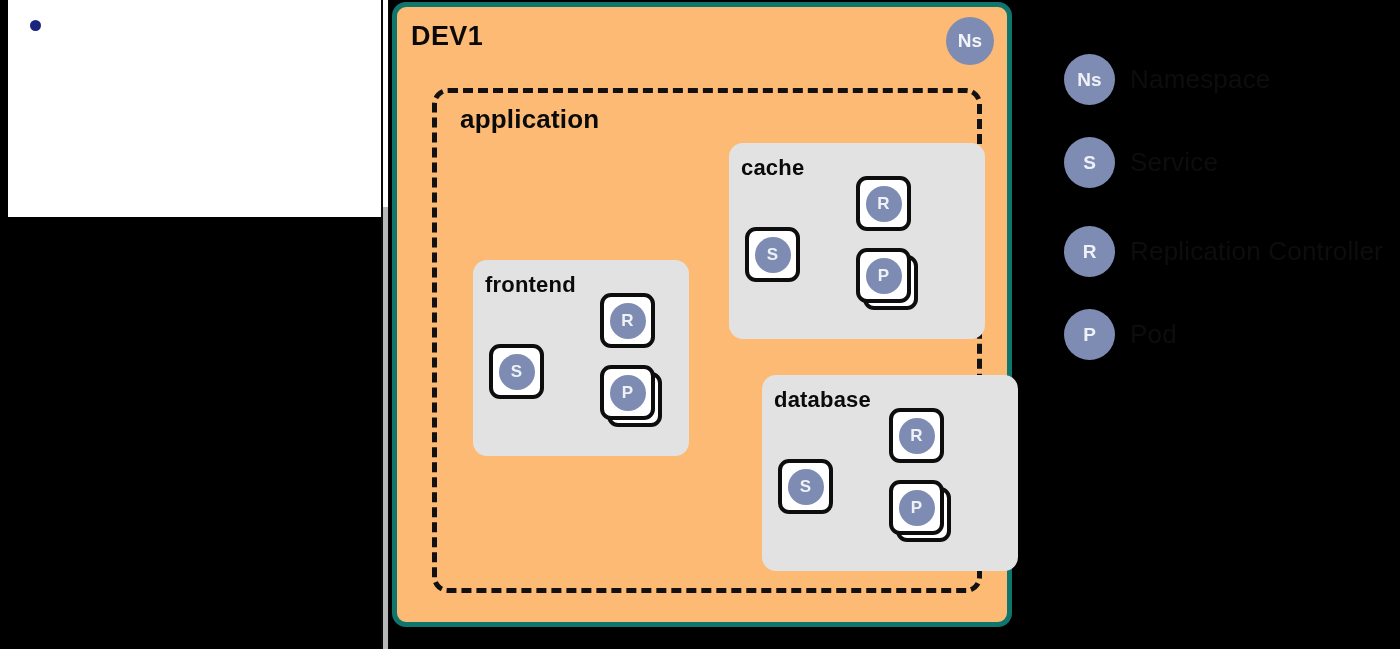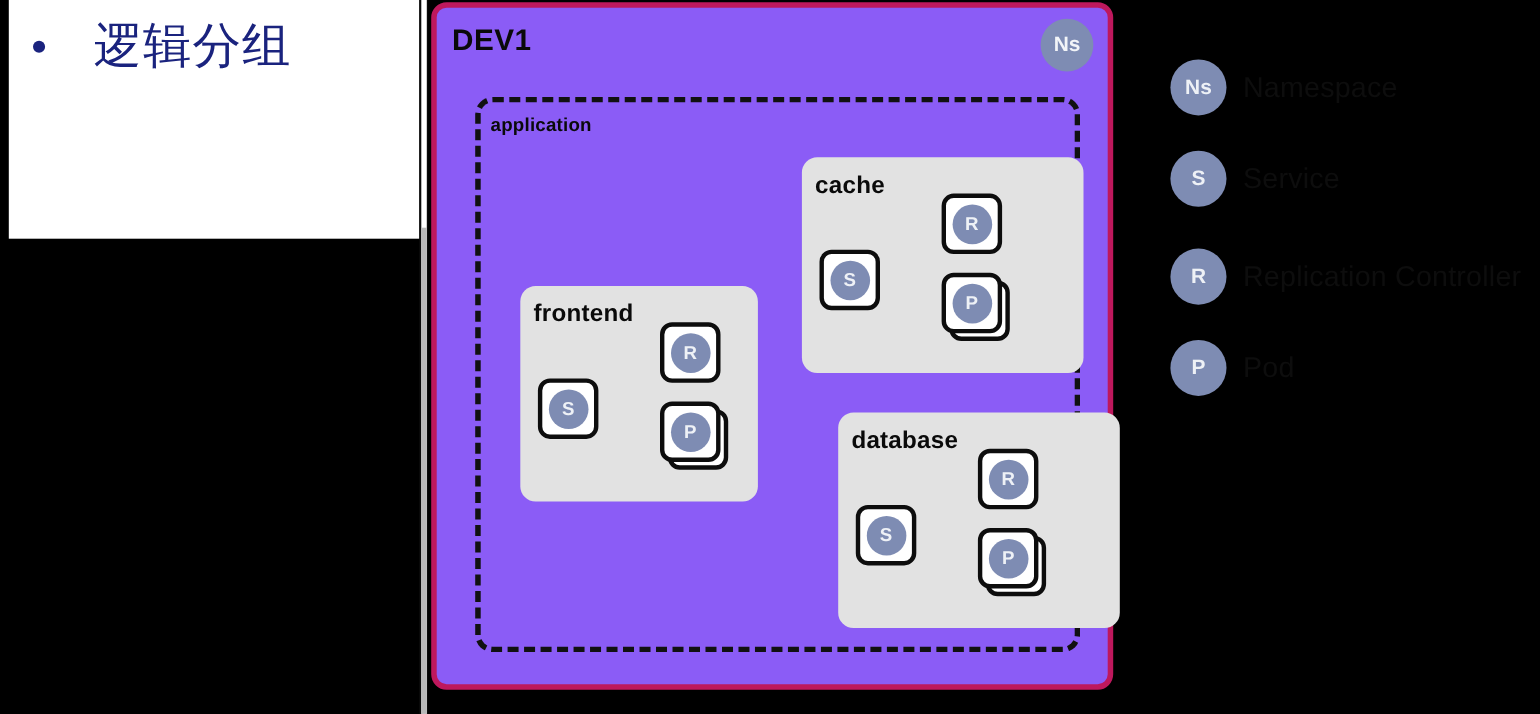--- a/index.html
+++ b/index.html
@@ -75,22 +75,22 @@
     background: #b8b8b8;
   }
 
   
   #dev1-box {
     position: absolute;
     left: 392px;
     top: 2px;
     width: 620px;
     height: 625px;
-    background: #8b5cf6;
-    border: 5px solid #be185d;
+    background: #fdba74;
+    border: 5px solid #0f766e;
     border-radius: 14px;
     box-sizing: border-box;
   }
   #dev1-title {
     position: absolute;
     left: 14px;
     top: 14px;
     font-size: 27px;
     font-weight: bold;
     color: #0a0a0a;
@@ -118,23 +118,23 @@
     left: 35px;
     top: 81px;
     width: 550px;
     height: 505px;
     border: 5px dashed #111111;
     border-radius: 16px;
     box-sizing: border-box;
   }
   #application-label {
     position: absolute;
-    left: 9px;
+    left: 23px;
     top: 11px;
-    font-size: 17px;
+    font-size: 26px;
     font-weight: bold;
     color: #0a0a0a;
     letter-spacing: 0.2px;
   }
 
   
   .svc-group {
     position: absolute;
     background: #e2e2e2;
     border-radius: 14px;
@@ -232,21 +232,20 @@
   #legend-row-2 { left: 0px; top: 172px; }
   #legend-row-3 { left: 0px; top: 255px; }
 </style>
 </head>
 <body>
 
 <div id="slide-panel">
 
   <div class="bullet-row" id="bullet-row-1">
     <span class="bullet-dot"></span>
-    <span class="bullet-text">逻辑分组</span>
   </div>
 
 
 </div>
 
 <div id="scroll-strip">
   <div id="scroll-thumb"></div>
   <div id="scroll-thumb-lower"></div>
 </div>
 

